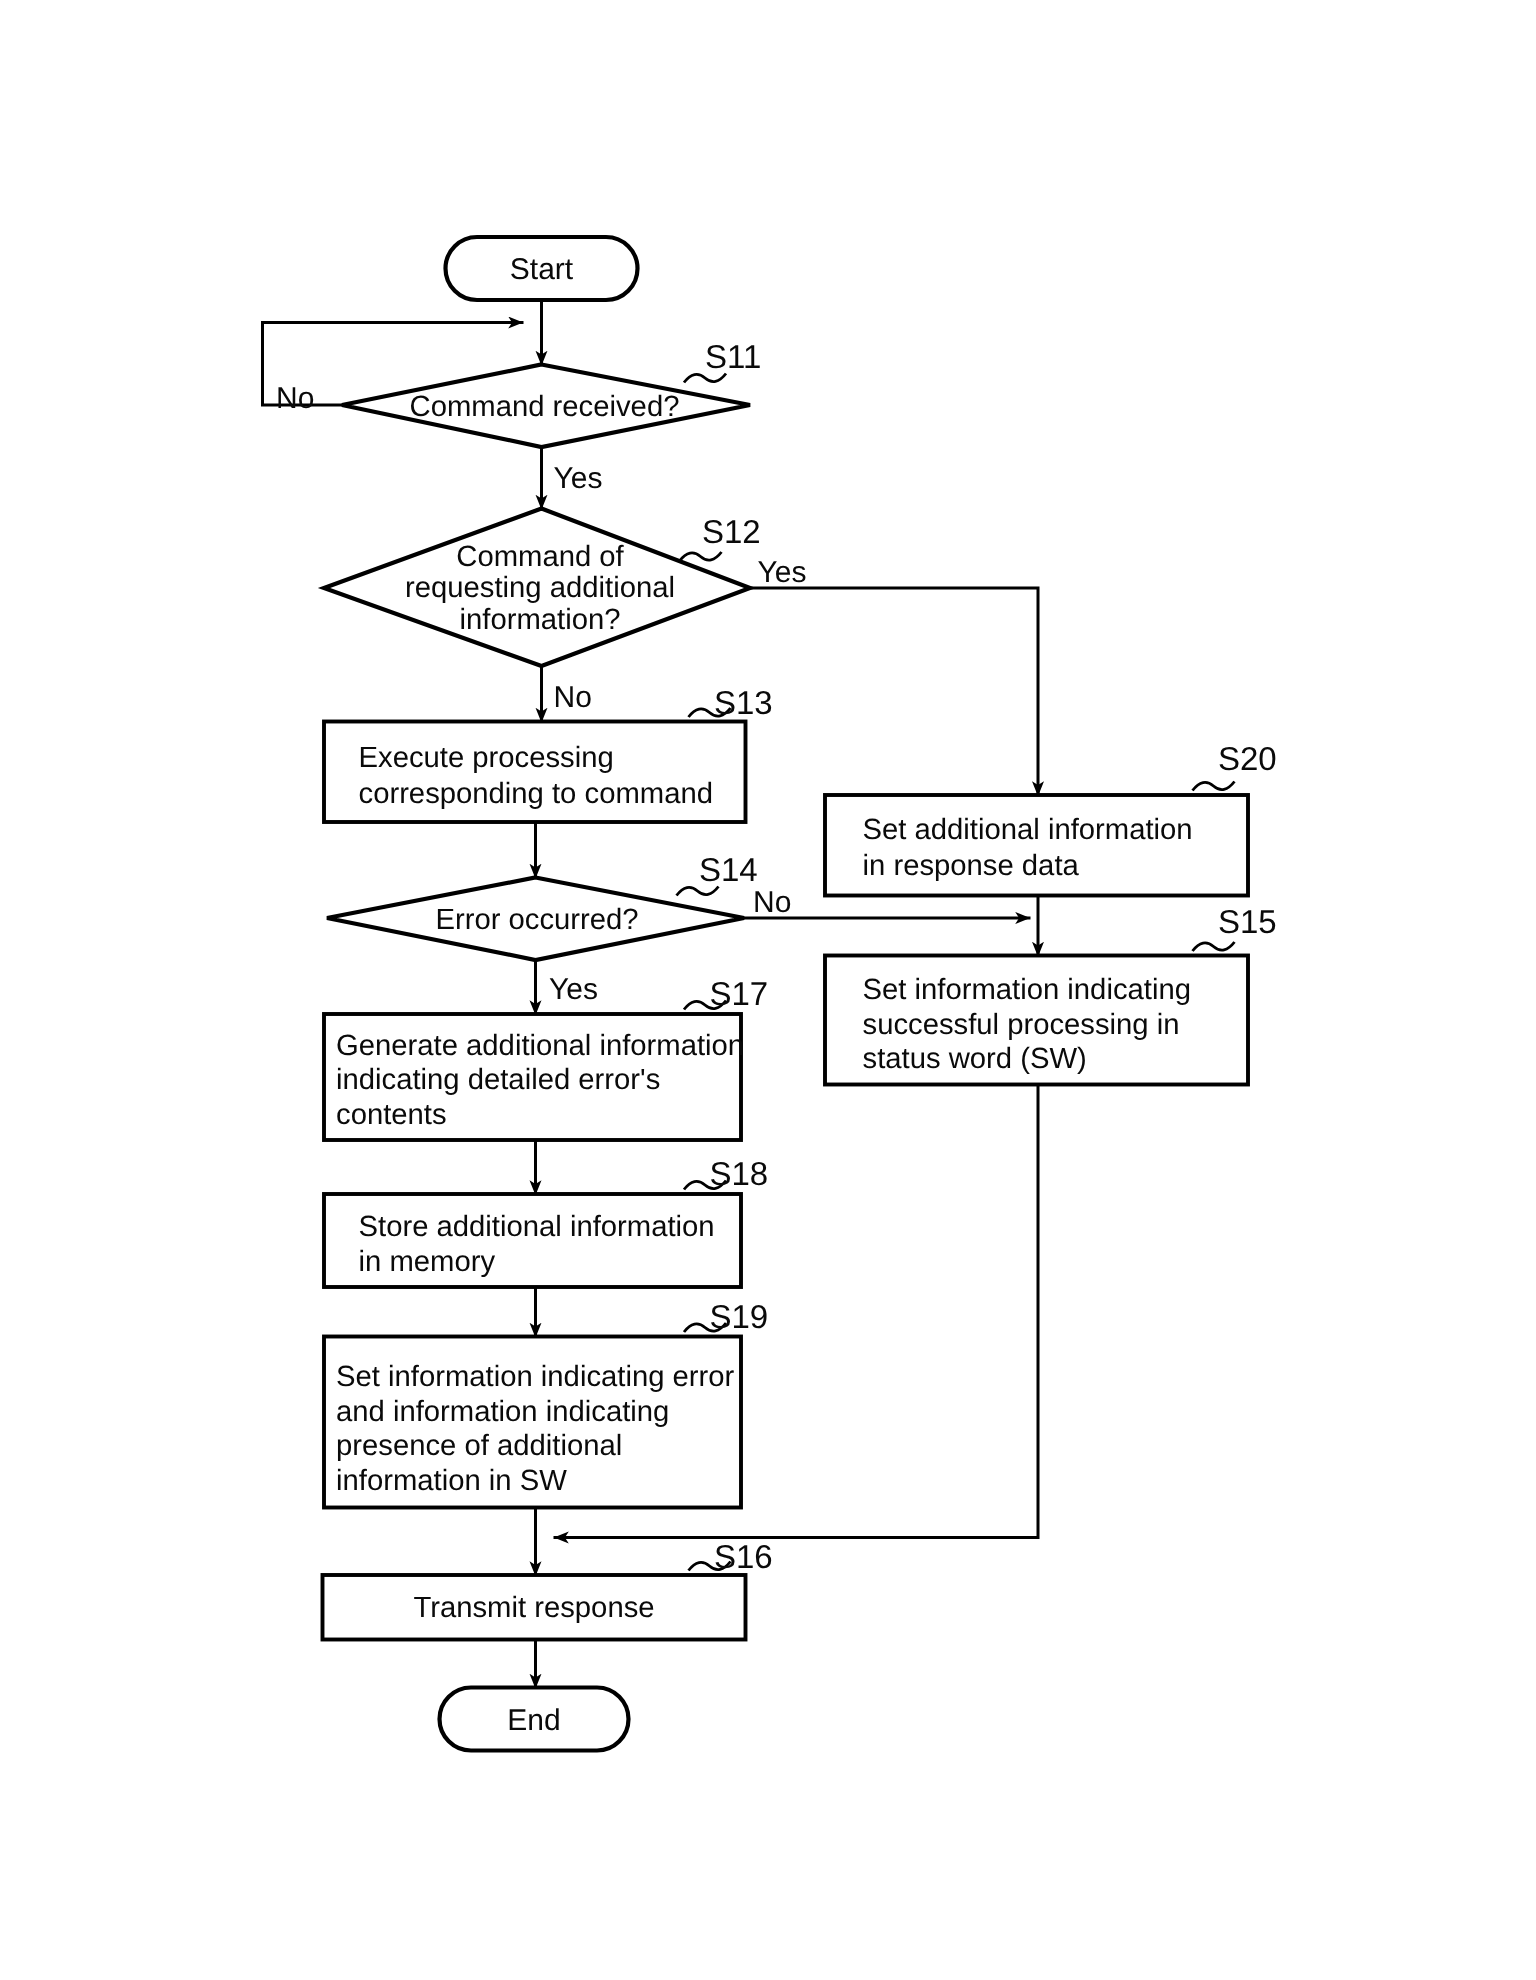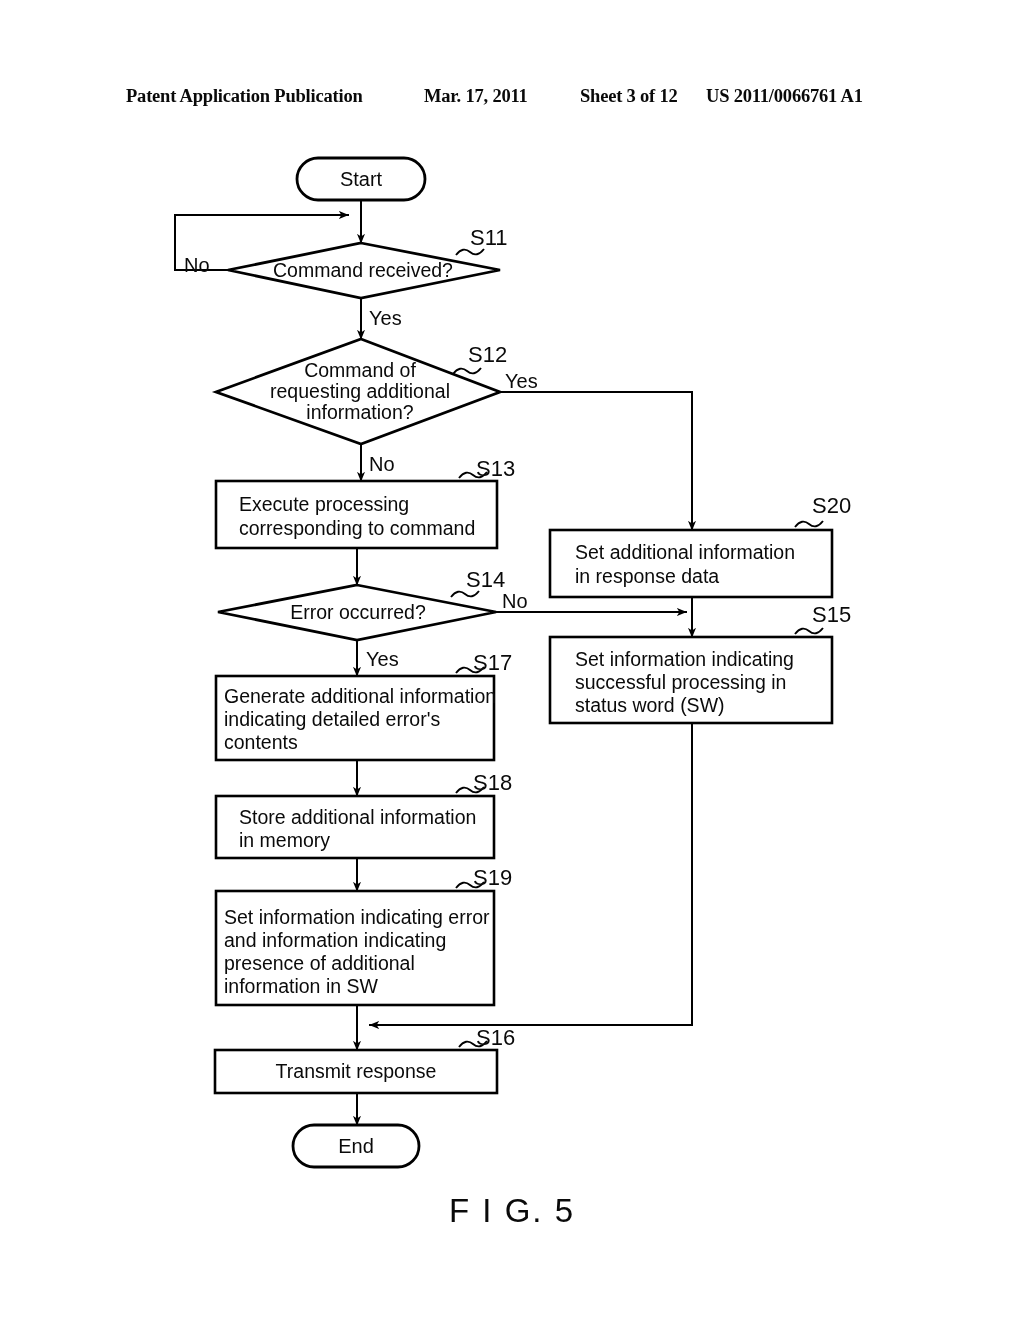--- a/index.html
+++ b/index.html
@@ -96,26 +96,20 @@
   .dia-text { font-size: 19.5px; }
   .term-text { font-size: 20px; }
   .step-label { font-size: 22px; }
   .branch-label { font-size: 20px; }
 </style>
 </head>
 <body>
 
 <div id="page">
 
-  <div class="pub-header">
-    <span class="hdr-title">Patent Application Publication</span>
-    <span class="hdr-date">Mar. 17, 2011</span>
-    <span class="hdr-sheet">Sheet 3 of 12</span>
-    <span class="hdr-num">US 2011/0066761 A1</span>
-  </div>
 
   <svg id="flow" viewBox="0 0 1024 1320">
     <defs>
       <marker id="arrow" markerWidth="11" markerHeight="11" refX="9.2" refY="4.0" orient="auto" markerUnits="userSpaceOnUse">
         <path d="M0,0 L10,4 L0,8 L2.6,4 Z" fill="#000000"></path>
       </marker>
     </defs>
 
     <path class="conn" d="M361,199 L361,243" marker-end="url(#arrow)"></path>
 
@@ -214,15 +208,14 @@
     <text class="box-text" x="224" y="993" text-anchor="start">information in SW</text>
     <path class="lead" d="M456,888 q7,-9 14,-3 q7,6 14,-3"></path>
     <text class="step-label" x="473" y="885" text-anchor="start">S19</text>
 
     <rect class="shape" x="215" y="1050" width="282" height="43"></rect>
     <text class="box-text" x="356" y="1078" text-anchor="middle">Transmit response</text>
     <path class="lead" d="M459,1047 q7,-9 14,-3 q7,6 14,-3"></path>
     <text class="step-label" x="476" y="1045" text-anchor="start">S16</text>
   </svg>
 
-  <div class="fig-caption">F I G. 5</div>
 
 </div>
 
 </body></html>

